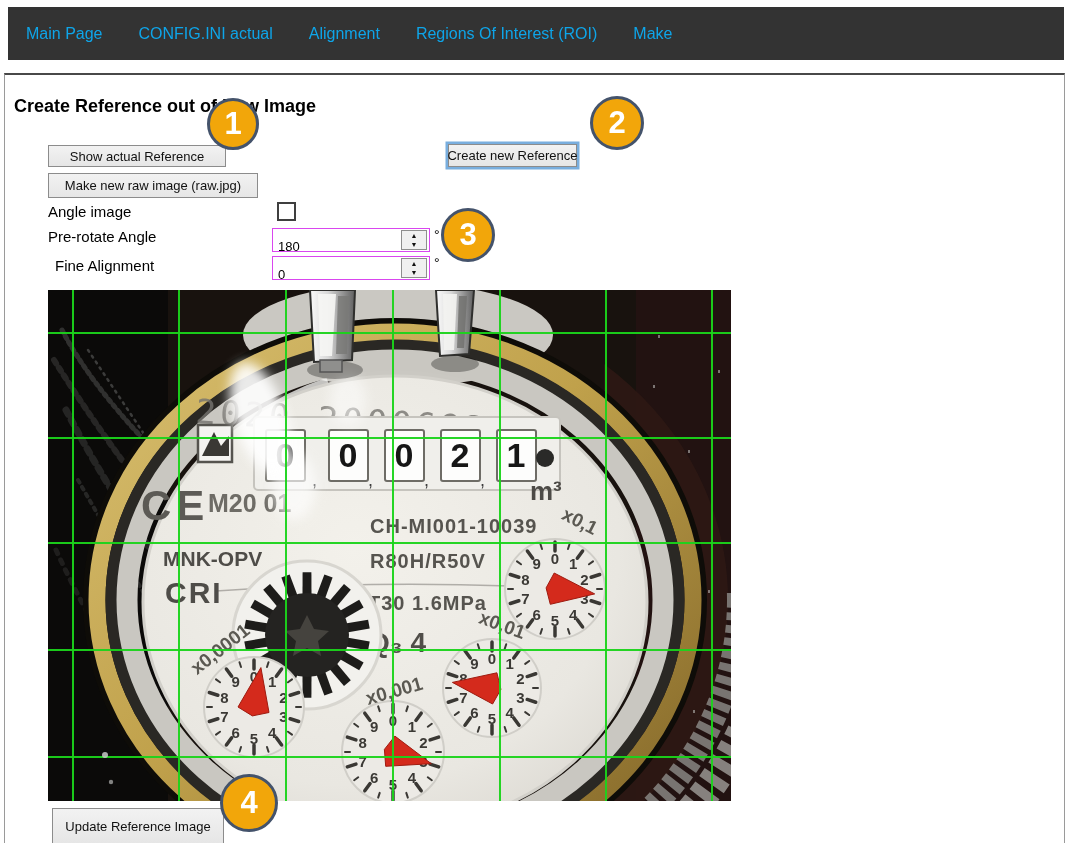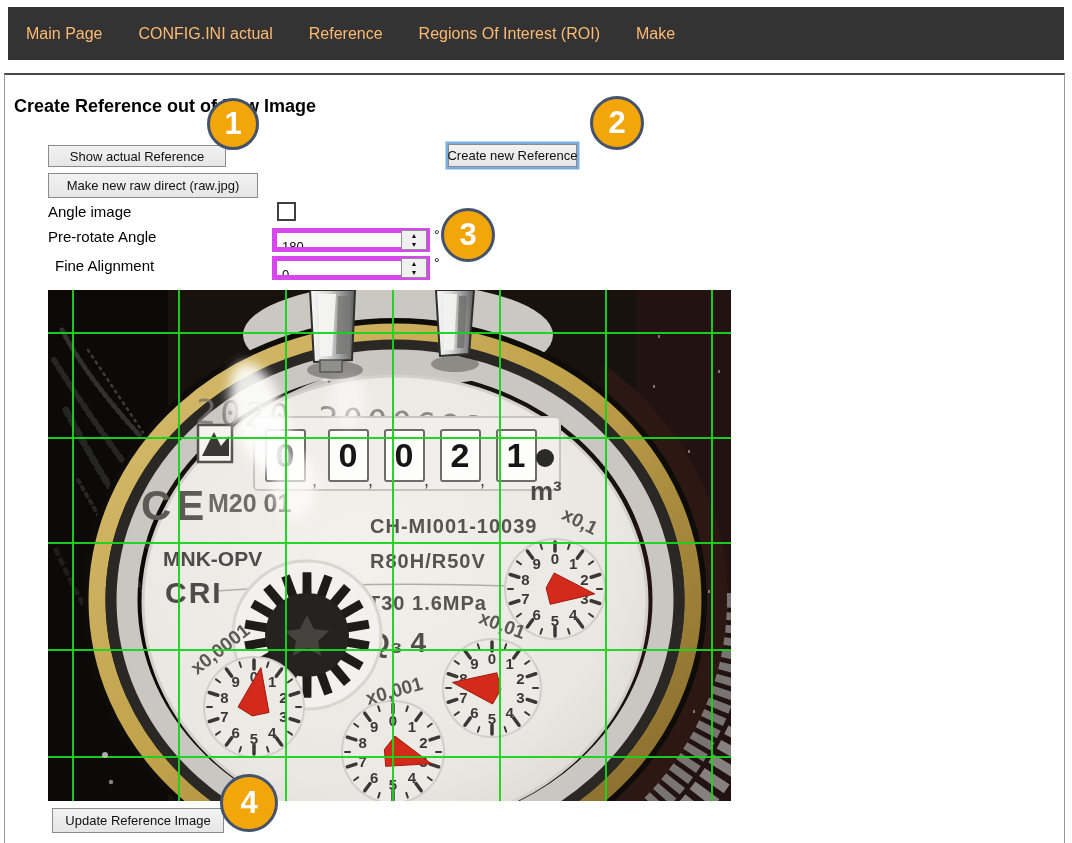--- a/index.html
+++ b/index.html
@@ -6,53 +6,53 @@
   body{
     width:1072px;height:843px;position:relative;overflow:hidden;
     background:#ffffff;font-family:"Liberation Sans",sans-serif;color:#000;
   }
   
   .navbar{
     position:absolute;left:8px;top:7px;width:1056px;height:53px;
     background:#333333;display:flex;align-items:center;padding-left:18px;box-sizing:border-box;
   }
   .nav-item{
-    color:#fdba74;font-size:16px;margin-right:36px;white-space:nowrap;cursor:pointer;
+    color:#0ea5e9;font-size:16px;margin-right:36px;white-space:nowrap;cursor:pointer;
   }
   
   .frame{
     position:absolute;left:4px;top:73px;width:1061px;height:770px;
     background:#fff;border-top:2px solid #484848;
     border-left:1px solid #9a9a9a;border-right:1px solid #9a9a9a;box-sizing:border-box;
   }
   .page-title{
     position:absolute;left:14px;top:96px;font-size:18px;font-weight:bold;
   }
   
   .btn{
     position:absolute;display:flex;align-items:center;justify-content:center;
     background:linear-gradient(#f2f2f2,#e6e6e6);border:1px solid #8c8c8c;
     font-size:13px;color:#111;box-sizing:border-box;cursor:pointer;white-space:nowrap;
   }
   .btn-show{left:48px;top:145px;width:178px;height:22px;}
   .btn-create{left:448px;top:144px;width:129px;height:23px;box-shadow:0 0 0 2.5px #79aede;}
   .btn-makeraw{left:48px;top:173px;width:210px;height:25px;}
-  .btn-update{left:52px;top:808px;width:172px;height:25px;}
+  .btn-update{left:52px;top:808px;width:172px;height:36px;}
   
   .form-label{position:absolute;left:48px;font-size:15px;}
   .lbl-mirror{top:203px;}
   .lbl-prerotate{top:228px;}
   .lbl-fine{top:257px;margin-left:7px;}
   .checkbox{
     position:absolute;left:277px;top:202px;width:19px;height:19px;
     background:#fff;border:2px solid #3f3f3f;box-sizing:border-box;cursor:pointer;
   }
   .num-input{
     position:absolute;left:272px;width:158px;height:24px;box-sizing:border-box;
-    border:5px solid #d946ef;background:#fff;font-size:13px;font-family:"Liberation Sans",sans-serif;
+    border:1px solid #d946ef;background:#fff;font-size:13px;font-family:"Liberation Sans",sans-serif;
     padding:12px 30px 0 5px;
   }
   .inp-prerotate{top:228px;}
   .inp-fine{top:256px;}
   .spinner{
     position:absolute;width:26px;height:20px;box-sizing:border-box;
     border:1px solid #8e8e8e;background:#f0f0f0;display:flex;flex-direction:column;cursor:pointer;
   }
   .spin-prerotate{left:401px;top:230px;}
   .spin-fine{left:401px;top:258px;}
@@ -75,32 +75,32 @@
   .co-2{left:590px;top:96px;width:54px;height:54px;}
   .co-3{left:441px;top:208px;width:54px;height:54px;}
   .co-4{left:220px;top:774px;width:58px;height:58px;}
 </style>
 </head>
 <body>
 
 <div class="navbar">
   <span class="nav-item">Main Page</span>
   <span class="nav-item">CONFIG.INI actual</span>
-  <span class="nav-item">Reference</span>
+  <span class="nav-item">Alignment</span>
   <span class="nav-item">Regions Of Interest (ROI)</span>
   <span class="nav-item">Make</span>
 </div>
 
 <div class="frame"></div>
 
 <div class="page-title">Create Reference out of Raw Image</div>
 
 <div class="btn btn-show">Show actual Reference</div>
 <div class="btn btn-create">Create new Reference</div>
-<div class="btn btn-makeraw">Make new raw direct (raw.jpg)</div>
+<div class="btn btn-makeraw">Make new raw image (raw.jpg)</div>
 
 <div class="form-label lbl-mirror">Angle image</div>
 <div class="checkbox"></div>
 
 <div class="form-label lbl-prerotate">Pre-rotate Angle</div>
 <input class="num-input inp-prerotate" type="text" value="180" style="">
 <div class="spinner spin-prerotate">
   <span>▲</span>
   <span>▼</span>
 </div>

